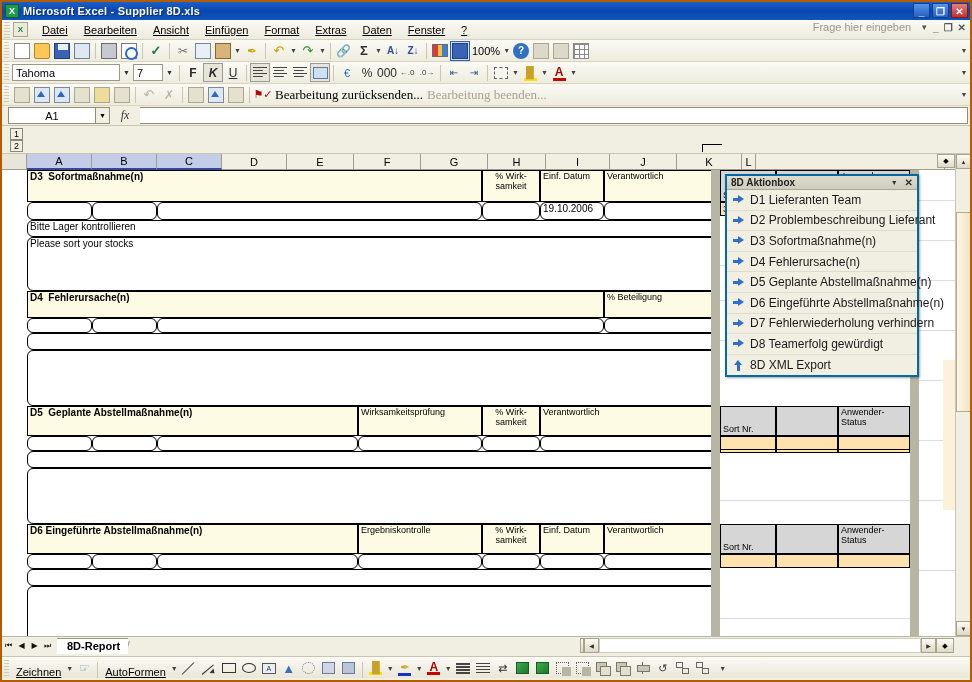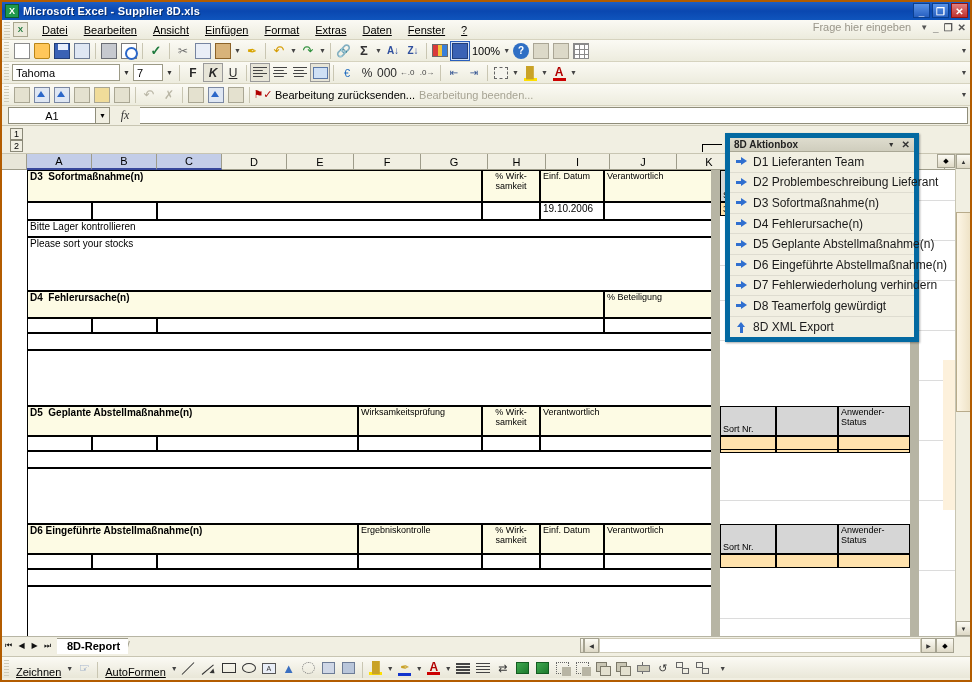--- a/index.html
+++ b/index.html
@@ -160,21 +160,21 @@
   .ic-indent{font-size:10px;color:#2d4f8f;}
   .ic-border{width:14px;height:12px;border:1px dashed #666;background:#f6f5ee;}
   .ic-fill{color:#c9a227;font-size:11px;}
   .swatch{height:3px;width:13px;margin-top:-1px;}
   .sw-yellow{background:#ffe000;}
   .sw-red{background:#cc0000;}
   .sw-blue{background:#1133cc;}
   .fa-A{font-size:12px;font-weight:bold;color:#b00000;line-height:10px;}
 
   
-  .wtxt{font-size:11px;color:#000;white-space:nowrap;padding:0 2px;}
+  .wtxt{font-size:13px;color:#000;white-space:nowrap;padding:0 2px;font-family:Liberation Serif, serif;}
   .wtxt.dim{color:#a7a494;}
   .ic-wg{background:#e4e1cf;border:1px solid #a9a693;}
   .ic-wg2{background:#dfe7f3;border:1px solid #7b88a3;}
   .ic-wg2:after{content:"";position:absolute;left:2px;top:3px;width:0;height:0;
     border-left:4px solid transparent;border-right:4px solid transparent;border-bottom:6px solid #2b67c9;}
   .ic-flag{color:#b00000;font-size:11px;}
 
   
   #formulabar {
     position: absolute; left:0; width: 968px; height: 20px;
@@ -220,42 +220,43 @@
     font-size:11px;display:flex;align-items:flex-end;justify-content:center;color:#000;
     padding-bottom:0px;
   }
   #sheet{position:absolute; left:25px; top:16px;}
   .cell{
     position:absolute; font-size:10px; color:#000;
     overflow:hidden; white-space:pre-wrap; line-height:10px;
     padding:1px 2px;
   }
   .bandhdr{background:#fdfbe4;}
-  .bandwhite{background:#ffffff;}
+  .bandwhite{background:#ffffff;border-radius:6px;}
   .bd{border:1px solid #000;}
   .bold{font-weight:bold;}
   .gline{position:absolute;background:#dcdcdc;}
   .smallhdr{font-size:9px;line-height:9.5px;}
 
   
   .freezebar{position:absolute;background:#b7b5a4;}
 
   
   .sortbox{position:absolute;}
   .sb-hdr{position:absolute;background:#d6d6d6;border:1px solid #000;font-size:9px;
     display:flex;align-items:flex-end;padding:1px 2px;line-height:9.5px;}
   .sb-cell{position:absolute;background:#ffe2ad;border:1px solid #000;}
 
   
   #aktionbox{
     position:absolute; width:194px;
     background:#f1efe2;
-    border:5px solid #0369a1;
+    border:2px solid #0369a1;
     box-shadow: 1px 1px 2px rgba(0,0,0,.35);
     z-index: 40;
+    margin-top: 41px;
   }
   #ab-title{
     height:14px; background:linear-gradient(to bottom,#dedcce,#cfcdbd);
     border-bottom:1px solid #a9a795;
     display:flex; align-items:center; padding-left:4px;
     font-size:10px; font-weight:bold; color:#222;
   }
   #ab-title .ab-ctrl{margin-left:auto;display:flex;align-items:center;gap:7px;padding-right:4px;}
   .ab-arrow{font-size:7px;color:#333;}
   .ab-x{font-size:10px;font-weight:bold;color:#333;line-height:10px;}

